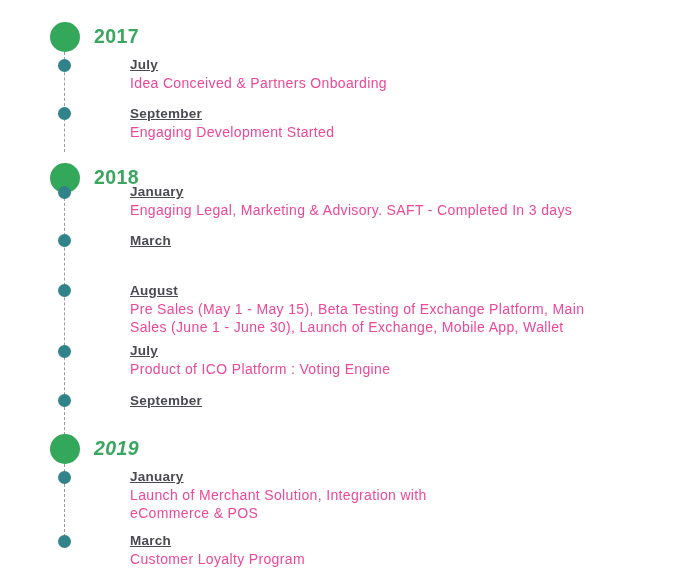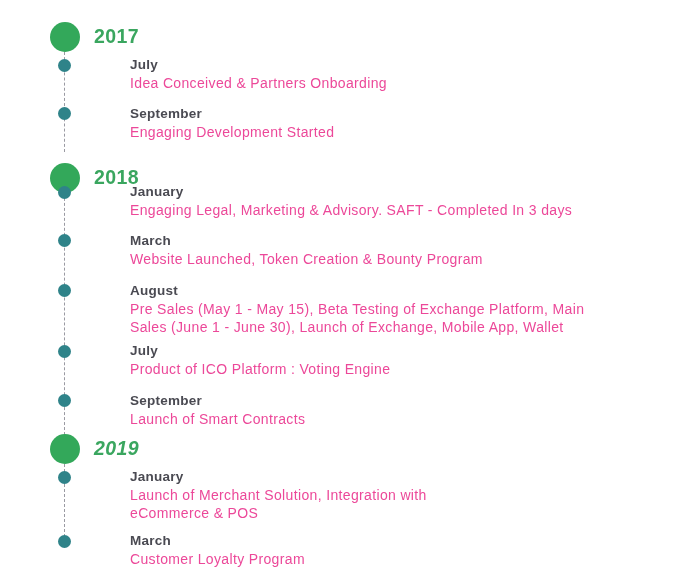--- a/index.html
+++ b/index.html
@@ -74,20 +74,21 @@
     width: 545px;
     z-index: 2;
   }
   .entry-month {
     font-size: 13.5px;
     font-weight: 700;
     color: #4a4a52;
     letter-spacing: 0.25px;
     line-height: 1.35;
     margin: 0;
+    text-decoration: underline;
   }
   .entry-desc {
     font-size: 14px;
     font-weight: 400;
     color: #ec4899;
     letter-spacing: 0.35px;
     line-height: 1.28;
     margin: 1px 0 0 0;
     white-space: pre-line;
   }
@@ -125,40 +126,38 @@
 
   <div class="month-dot" style="left:58px;top:186px;"></div>
   <div class="entry" style="top:183px;">
     <p class="entry-month">January</p>
     <p class="entry-desc">Engaging Legal, Marketing &amp; Advisory.  SAFT - Completed In 3 days</p>
   </div>
 
   <div class="month-dot" style="left:58px;top:234px;"></div>
   <div class="entry" style="top:232px;">
     <p class="entry-month">March</p>
-    <p class="entry-desc">Website Launched, Token Creation &amp; Bounty Program</p>
   </div>
 
   <div class="month-dot" style="left:58px;top:284px;"></div>
   <div class="entry" style="top:282px;">
     <p class="entry-month">August</p>
     <p class="entry-desc">Pre Sales (May 1 - May 15), Beta Testing of Exchange Platform, Main
 Sales (June 1 - June 30), Launch of Exchange, Mobile App, Wallet</p>
   </div>
 
   <div class="month-dot" style="left:58px;top:345px;"></div>
   <div class="entry" style="top:342px;">
     <p class="entry-month">July</p>
     <p class="entry-desc">Product of ICO Platform : Voting Engine</p>
   </div>
 
   <div class="month-dot" style="left:58px;top:394px;"></div>
   <div class="entry" style="top:392px;">
     <p class="entry-month">September</p>
-    <p class="entry-desc">Launch of Smart Contracts</p>
   </div>
 
   <div class="year-node" style="left:50px;top:434px;font-style:italic;">
     <div class="year-bullet"></div>
     <div class="year-label">2019</div>
   </div>
 
   <div class="month-dot" style="left:58px;top:471px;"></div>
   <div class="entry" style="top:468px;">
     <p class="entry-month">January</p>

